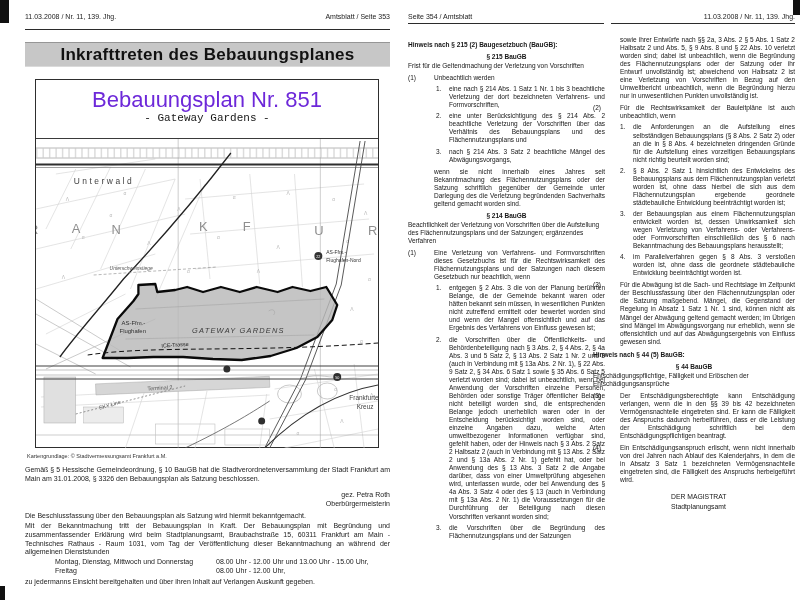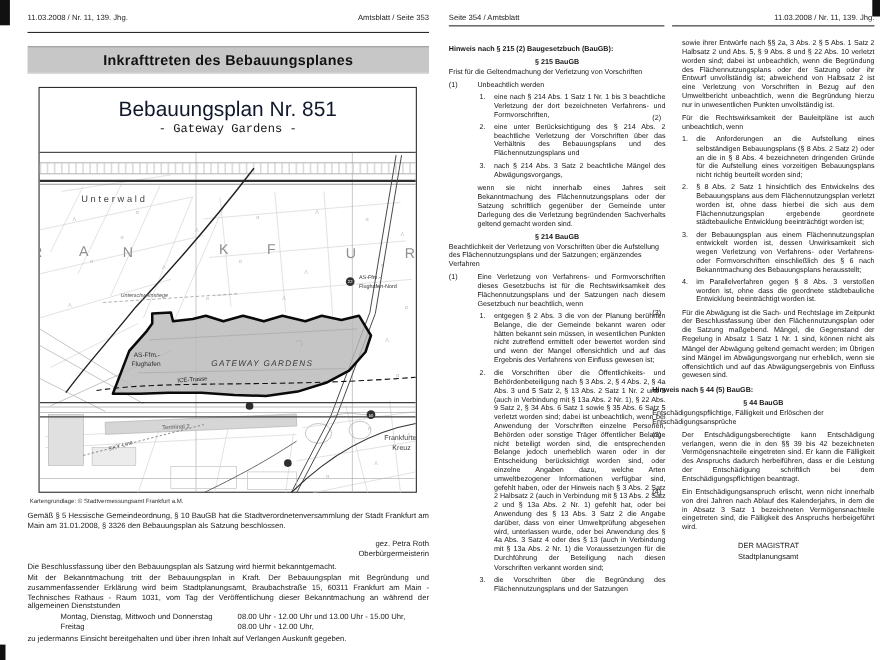--- a/index.html
+++ b/index.html
@@ -18,24 +18,24 @@
   .corner-tl{position:absolute;left:0;top:0;width:9px;height:23px;background:#111;}
   .corner-tr{position:absolute;right:0;top:0;width:7px;height:15px;background:#111;}
   .corner-bl{position:absolute;left:0;top:586px;width:5px;height:14px;background:#111;}
 
   
   .lp-header{position:absolute;left:25px;top:13px;width:365px;display:flex;justify-content:space-between;font-size:7px;color:#222;}
   .lp-rule{position:absolute;left:25px;top:29px;width:365px;height:1px;background:#2b2b2b;}
   .title-banner{
     position:absolute;left:25px;top:42px;width:365px;height:25px;
     background:#c7c7c7;box-shadow:inset 0 1px 0 #969696, inset 0 -1px 0 #dadada;
-    text-align:center;line-height:25px;font-size:13px;font-weight:bold;letter-spacing:.3px;color:#111;
+    text-align:center;line-height:25px;font-size:17px;font-weight:bold;letter-spacing:.3px;color:#111;
   }
   .map-figure{position:absolute;left:35px;top:79px;width:344px;height:369px;border:1px solid #2e2e2e;background:#fff;box-sizing:border-box;}
-  .map-title{text-align:center;font-size:19px;line-height:20px;margin-top:10px;color:#0f172a;}
+  .map-title{text-align:center;font-size:22px;line-height:20px;margin-top:10px;color:#6d28d9;}
   .map-subtitle{text-align:center;font-size:11px;line-height:13px;margin-top:2px;color:#161616;font-family:Liberation Mono, monospace;}
   .map-canvas{display:block;margin-top:13px;border-top:1px solid #3a3a3a;width:100%;height:309px;}
   .map-caption{position:absolute;left:27px;top:453px;font-size:5.5px;color:#333;}
 
   .lp-text{position:absolute;left:25px;width:365px;font-size:7px;line-height:1.25;text-align:justify;color:#1b1b1b;}
   #lp-para1{top:466px;}
   #lp-signature{top:490px;text-align:right;line-height:1.3;}
   #lp-para2{top:512px;text-align:left;}
   #lp-para3{top:522px;}
   #lp-hours{top:557px;text-align:left;}

